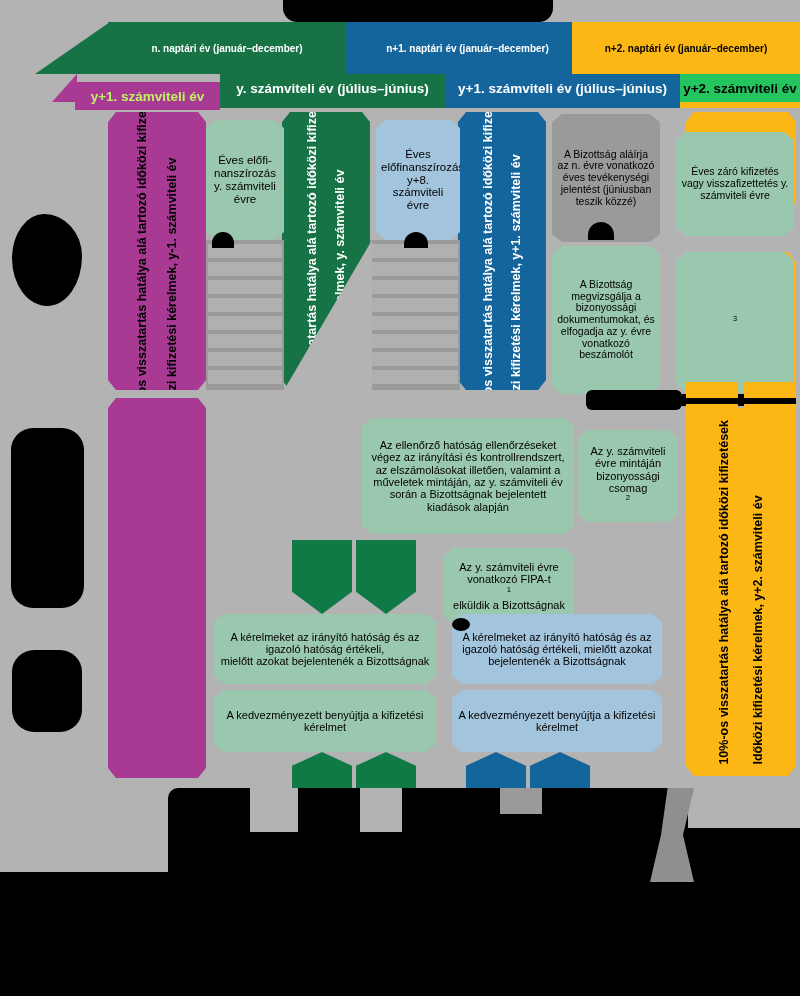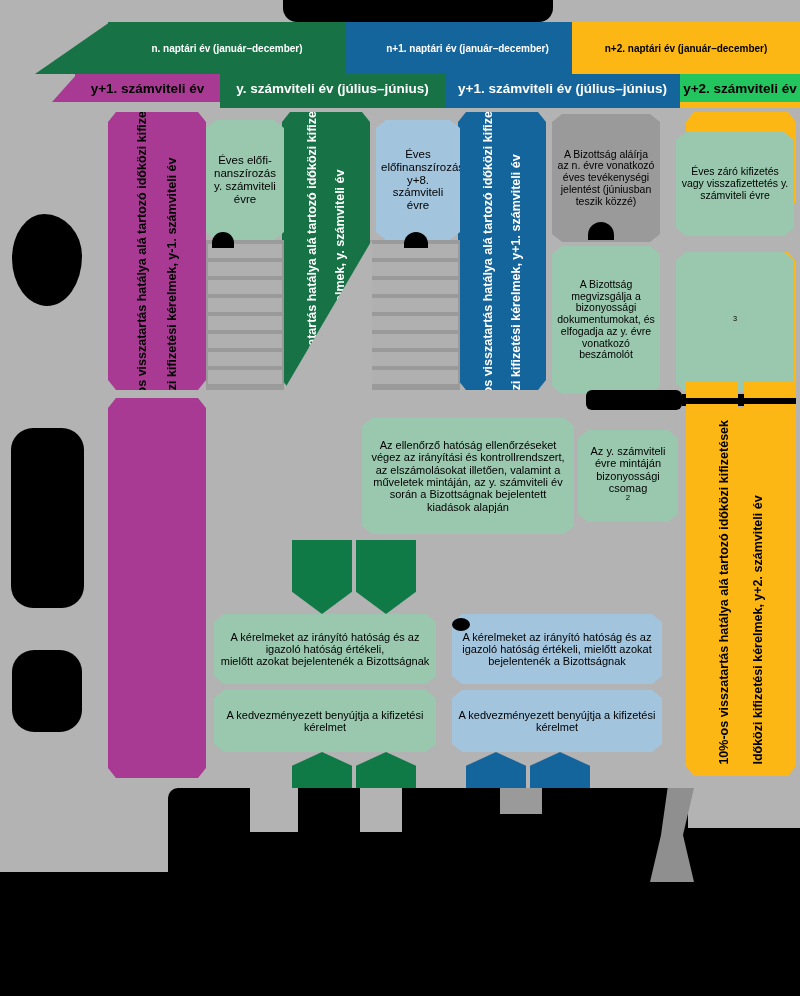--- a/index.html
+++ b/index.html
@@ -37,21 +37,21 @@
 
   
   .hdr{position:absolute;display:flex;align-items:center;justify-content:center;
        font-weight:bold;box-sizing:border-box;padding:0 6px;white-space:nowrap;}
   .hdr-cal{font-size:10px;}
   .hdr-acc{font-size:13.5px;}
 
   .hdr-green-cal{background:#177245;color:#fff;}
   .hdr-blue-cal {background:#15659d;color:#fff;}
   .hdr-yel-cal  {background:#fcb715;color:#000;}
-  .hdr-mag-acc  {background:#a83a93;color:#000000;}
+  .hdr-mag-acc  {background:#a83a93;color:#bef264;margin-top:8px;}
   .hdr-green-acc{background:#177245;color:#fff;}
   .hdr-blue-acc {background:#15659d;color:#fff;}
   .hdr-yel-acc  {background:#22c55e;color:#000;}
 
   
   .hdr-slant{position:absolute;background:#177245;
      clip-path:polygon(100% 0,100% 100%,0 100%);}
   .hdr-slant2{position:absolute;background:#a83a93;
      clip-path:polygon(100% 0,100% 100%,0 100%);}
 
@@ -200,20 +200,26 @@
   <div class="node c-green-l hex t11" style="left:362px;top:418px;width:212px;height:116px;">
     <span>Az ellenőrző hatóság ellenőrzéseket végez az irányítási és kontrollrendszert, az elszámolásokat illetően, valamint a műveletek mintáján, az y. számviteli év során a Bizottságnak bejelentett kiadások alapján</span>
   </div>
 
   <div class="node c-green-l hex t11" style="left:578px;top:430px;width:100px;height:92px;">
     <span>
       <span>Az y. számviteli évre mintáján bizonyossági csomag</span><sup>2</sup>
     </span>
   </div>
 
+  <div class="node c-green-l hex t11" style="left:444px;top:548px;width:130px;height:76px;">
+    <span>
+      <span>Az y. számviteli évre vonatkozó FIPA-t</span><sup>1</sup>
+      <span>elküldik a Bizottságnak</span>
+    </span>
+  </div>
 
   <div class="node c-green-d arrowdown" style="left:292px;top:540px;width:60px;height:74px;"></div>
   <div class="node c-green-d arrowdown" style="left:356px;top:540px;width:60px;height:74px;"></div>
 
   <div class="node c-green-l hex t11" style="left:214px;top:614px;width:222px;height:70px;">
     <span style="white-space:pre-line;">A kérelmeket az irányító hatóság és az igazoló hatóság értékeli,
 mielőtt azokat bejelentenék a Bizottságnak</span>
   </div>
 
   <div style="position:absolute;left:294px;top:690px;width:56px;height:6px;background:#0f7a45;"></div>

